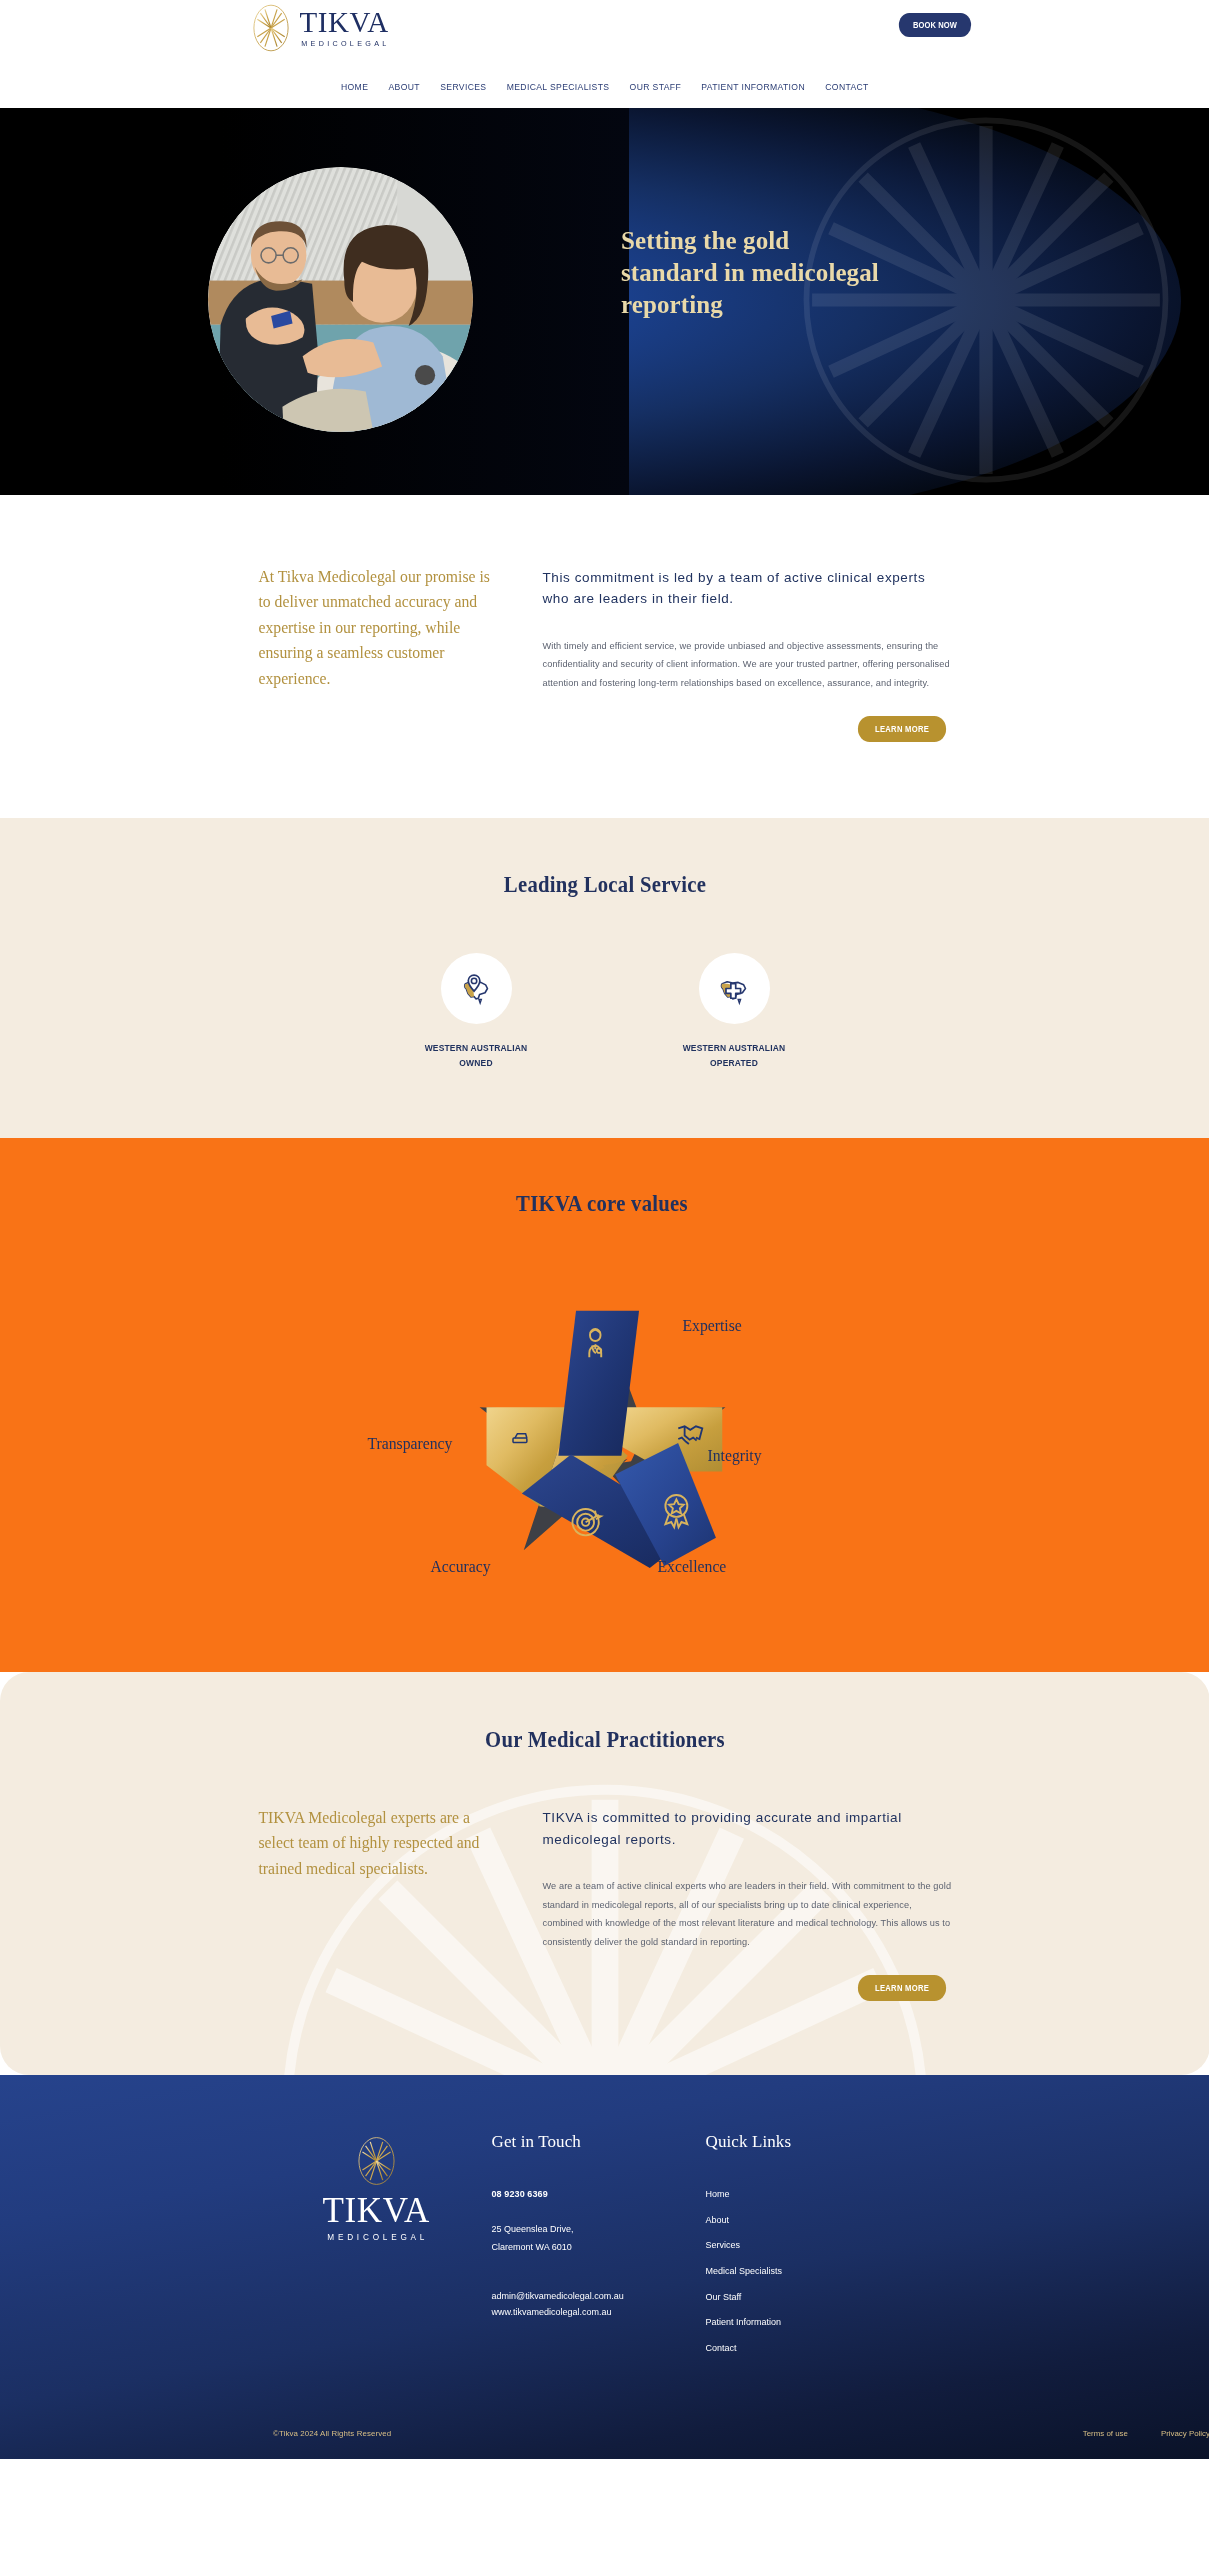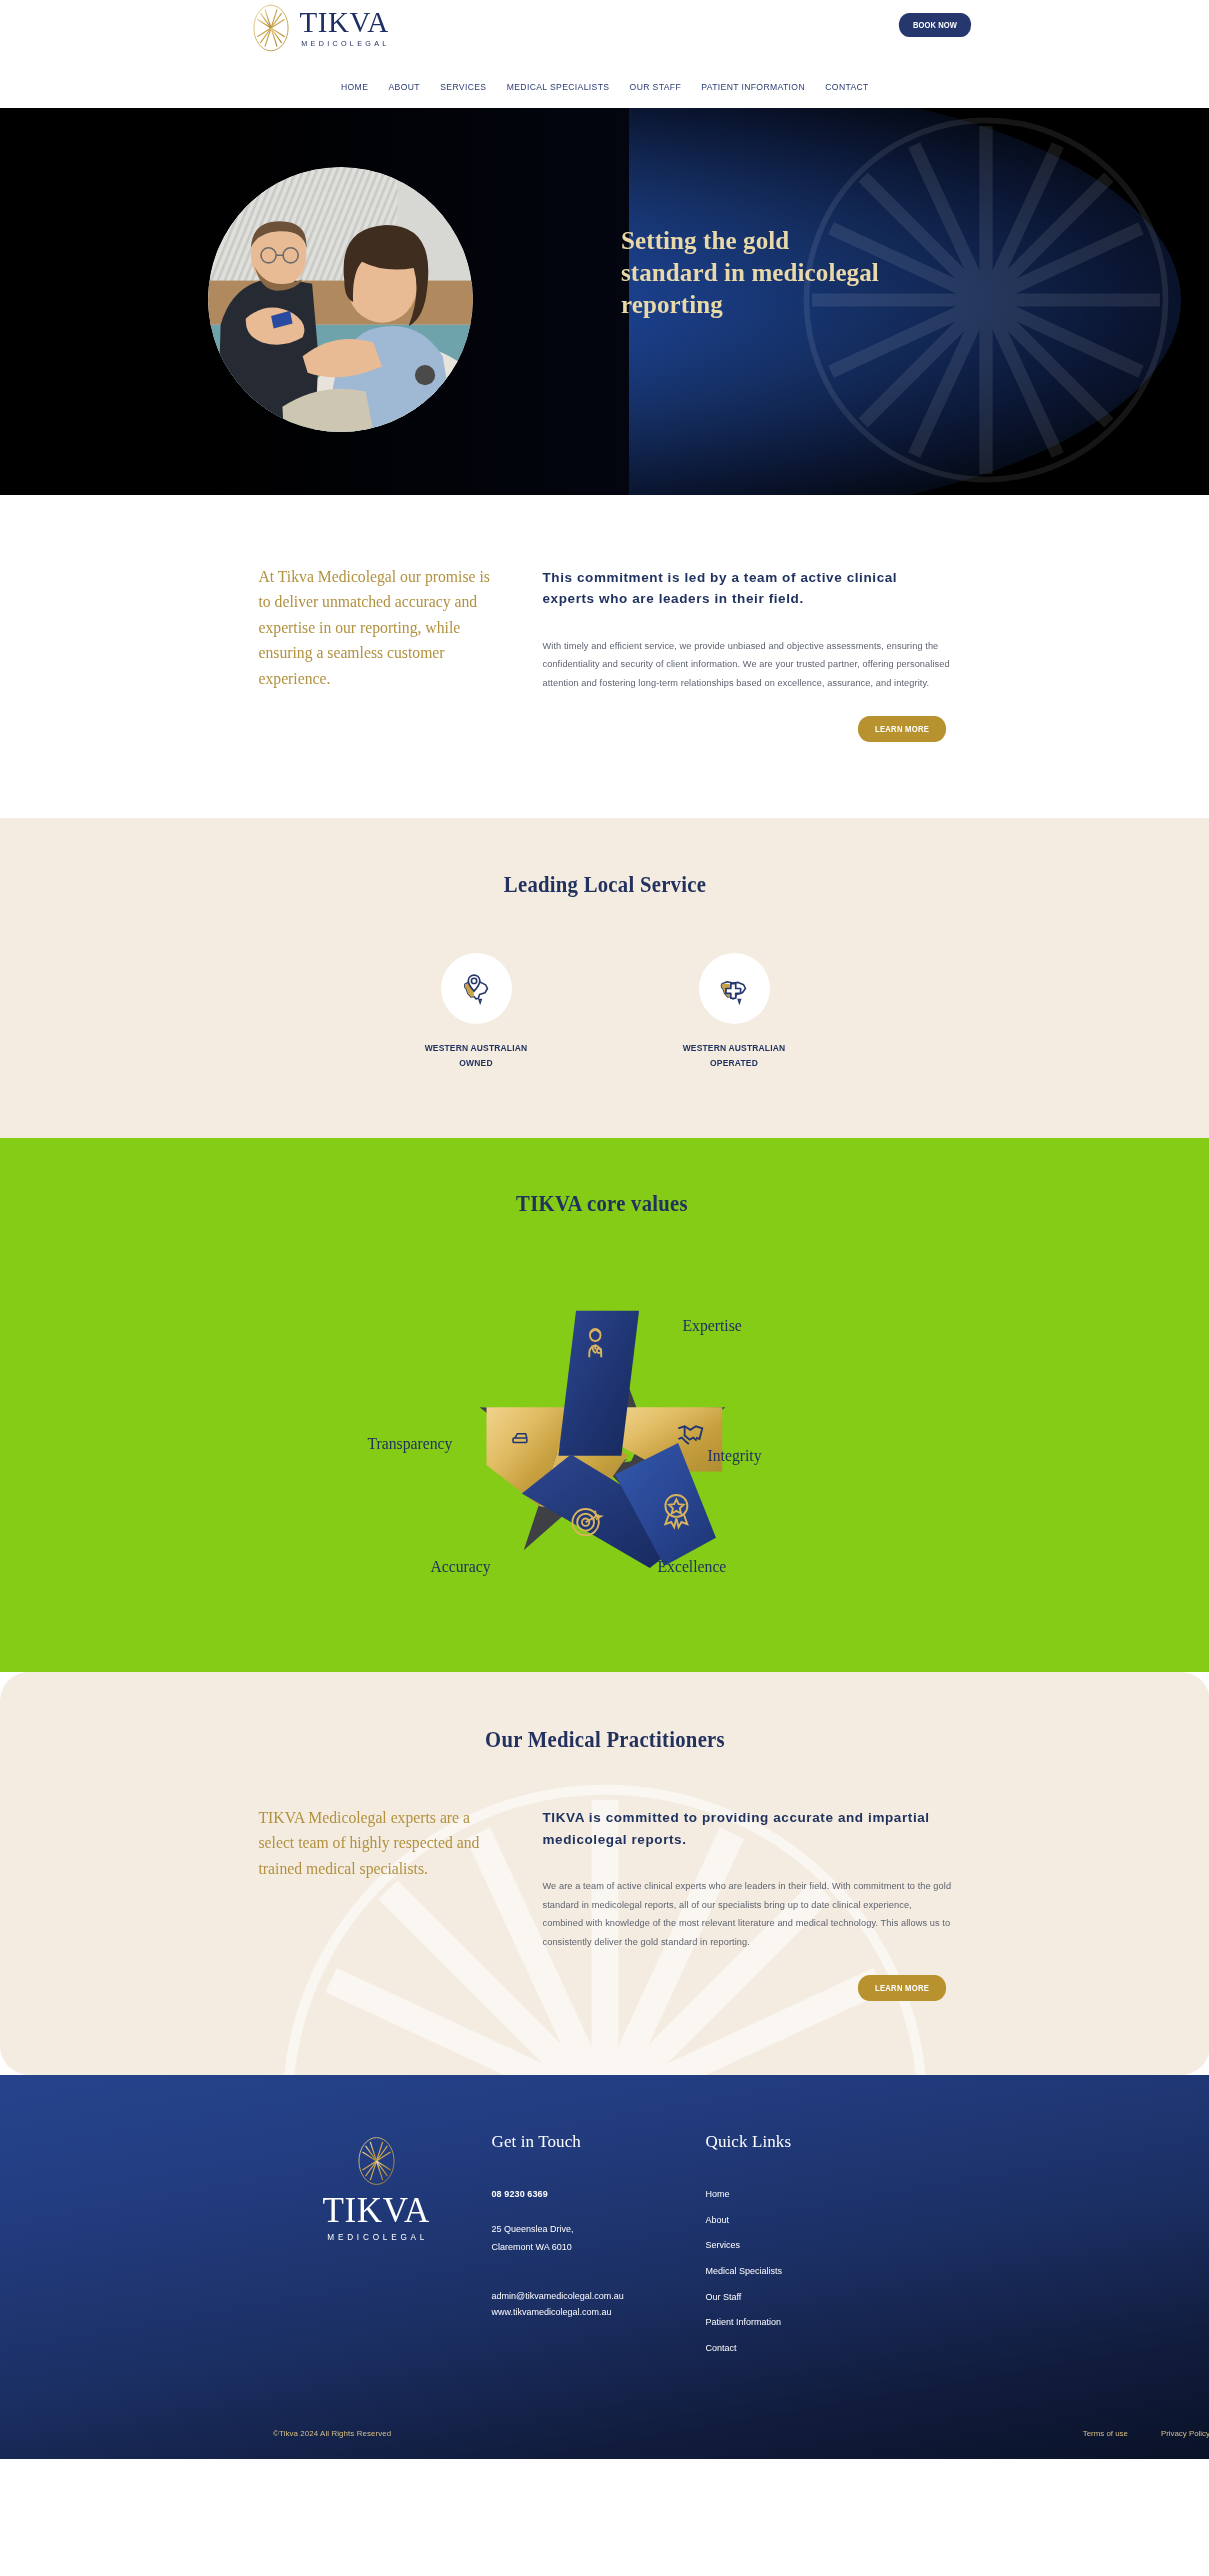--- a/index.html
+++ b/index.html
@@ -134,21 +134,21 @@
   .commit-left {
     width: 246px;
     font-family: "Liberation Serif", serif;
     font-size: 15.7px;
     line-height: 1.62;
     color: #b2913f;
   }
   .commit-right { flex: 1; padding-top: 2.5px; }
   .commit-head {
     font-size: 13.5px;
-    font-weight: 700;
+    font-weight: 400;
     line-height: 1.62;
     color: #20325f;
     letter-spacing: 0.6px;
     margin-bottom: 26.5px;
   }
   .commit-body {
     font-size: 9.2px;
     line-height: 2.0;
     color: #5c6270;
     letter-spacing: 0.1px;
@@ -202,21 +202,21 @@
     font-size: 9px;
     font-weight: 700;
     color: #20325f;
     line-height: 1.58;
     letter-spacing: 0.2px;
     transform: scaleX(0.94);
   }
 
   
   .values {
-    background: #84cc16;
+    background: #f97316;
     padding: 53px 6px 63px 0;
   }
   .star-wrap {
     margin: 37px auto 0 auto;
     width: 479px;
     position: relative;
   }
   .star-label {
     position: absolute;
     font-family: "Liberation Serif", serif;

